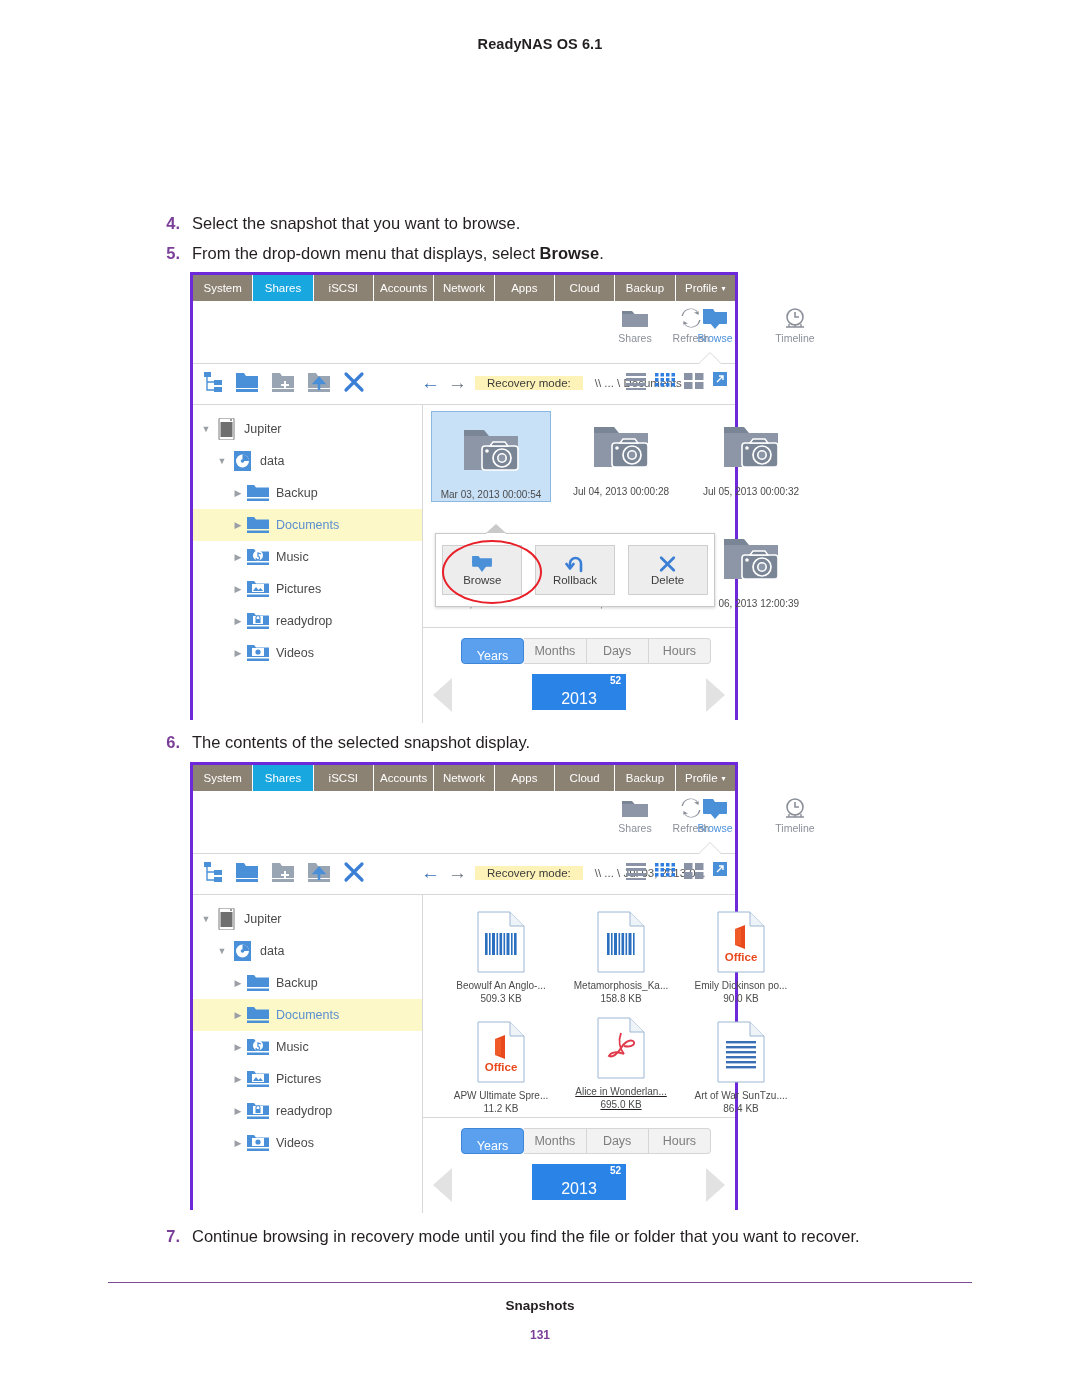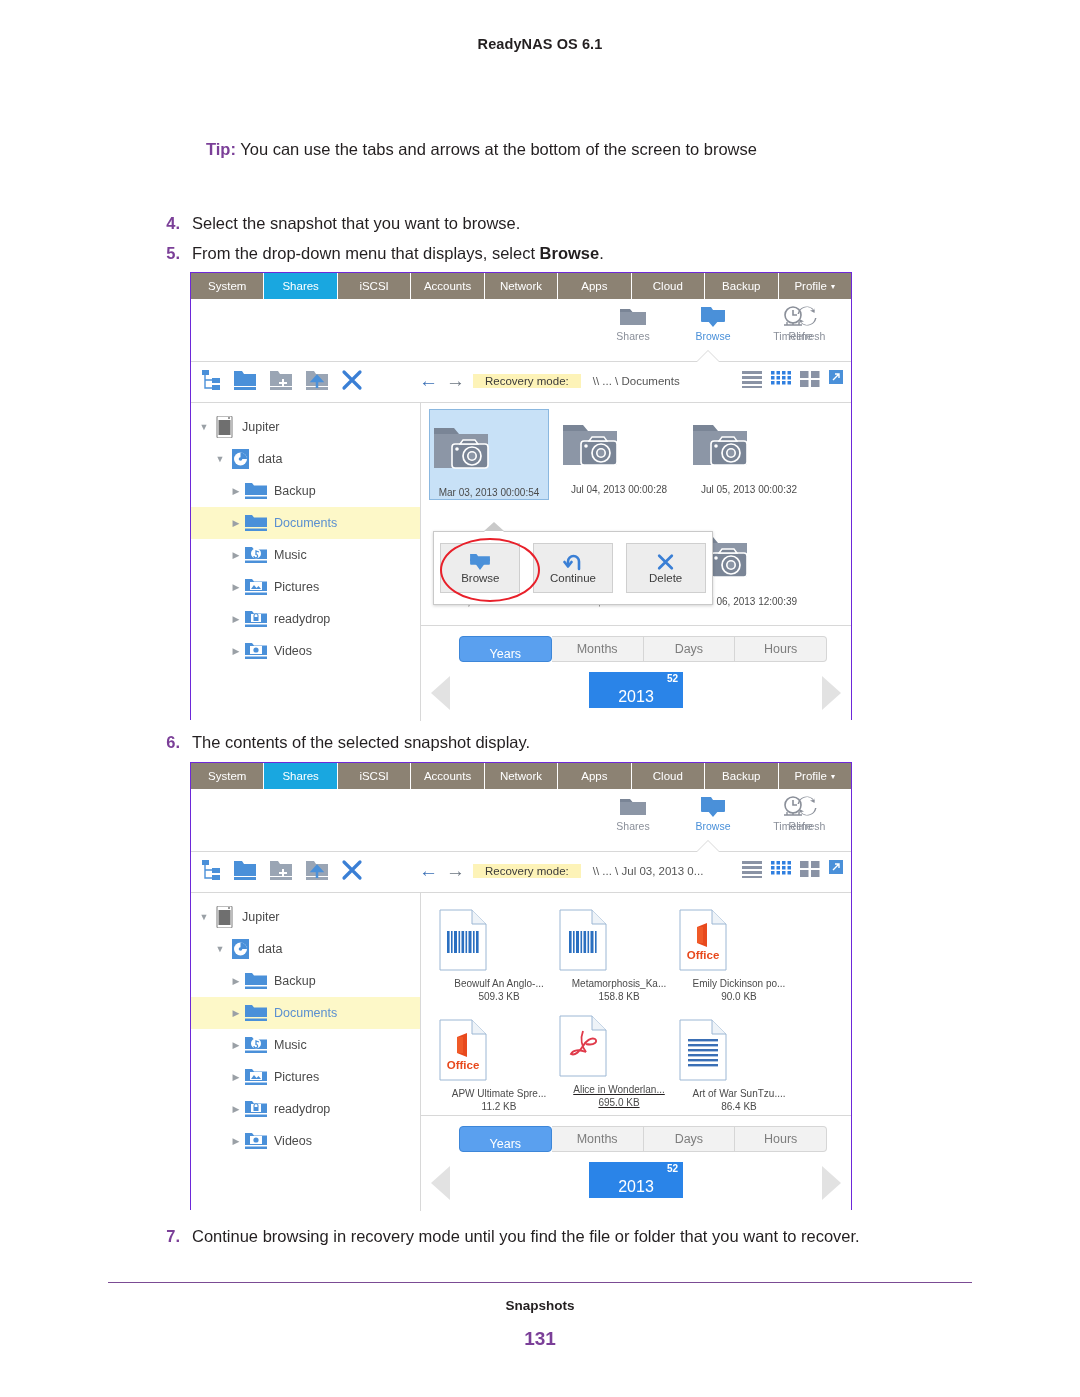--- a/index.html
+++ b/index.html
@@ -16,21 +16,21 @@
   }
   .footer-rule{
     position:absolute;left:108px;top:1282px;width:864px;height:1px;background:#7b4b94;
   }
   .footer-title{
     position:absolute;top:1298px;left:0;width:1080px;text-align:center;
     font-size:13.5px;font-weight:bold;color:#231f20;
   }
   .footer-page{
     position:absolute;top:1328px;left:0;width:1080px;text-align:center;
-    font-size:19px;font-weight:bold;color:#7b3f98;
+    font-size:12px;font-weight:bold;color:#7b3f98;
   }
   
   .tip-block{
     position:absolute;left:206px;top:136px;width:680px;
     font-size:16.5px;line-height:27px;color:#231f20;
   }
   .tip-label{color:#7b3f98;font-weight:bold;}
   .tip-text{display:block;}
   .tip-cont{display:block;margin-left:48px;margin-top:-1px;}
 
@@ -44,22 +44,22 @@
   .step .txt{display:block;margin-left:42px;}
   .step b{font-weight:bold;}
 
   #step4{left:150px;top:212px;width:800px;}
   #step5{left:150px;top:242px;width:800px;}
   #step6{left:150px;top:731px;width:800px;}
   #step7{left:150px;top:1225px;width:880px;}
 
   
   .app{
-    position:absolute;left:190px;width:662px;
-    border:1px solid #6d28d9;background:#0f172a;
+    position:absolute;left:190px;width:548px;
+    border:3px solid #6d28d9;background:#0f172a;
     font-family:"Liberation Sans",sans-serif;
     box-sizing:border-box;
   }
   #shot1{top:272px;height:448px;}
   #shot2{top:762px;height:448px;}
 
   
   .navbar{display:flex;height:26px;background:#8c8273;}
   .navtab{
     flex:1;display:flex;align-items:center;justify-content:center;
@@ -120,21 +120,21 @@
   .trow.hl .nm{color:#5a8fd0;}
   .lvl0{padding-left:6px;}
   .lvl1{padding-left:22px;}
   .lvl2{padding-left:38px;}
 
   .content{flex:1;position:relative;background:#fff;}
   .grid{position:relative;padding:8px 0 0 0;}
   .gitem{
     position:absolute;width:120px;text-align:center;
   }
-  .gitem .thumb{height:74px;display:flex;align-items:center;justify-content:flex-start;}
+  .gitem .thumb{height:74px;display:flex;align-items:center;justify-content:center;}
   .gitem .cap{font-size:10px;color:#4b4b4b;line-height:13px;white-space:nowrap;}
   .gitem.sel{background:#c8e1f7;border:1px solid #8bb8e0;box-sizing:border-box;padding-top:2px;}
 
   
   .popup{
     position:absolute;left:12px;top:128px;width:278px;height:72px;
     background:#fff;border:1px solid #c9c9c9;box-shadow:0 1px 3px rgba(0,0,0,.18);
     display:flex;align-items:center;justify-content:space-around;z-index:6;
   }
   .popup-arrow{
@@ -190,24 +190,20 @@
   .tl-count{
     position:absolute;right:5px;top:1px;font-size:10px;font-weight:bold;color:#fff;
   }
 </style>
 </head>
 <body>
 
 <div class="page-header">ReadyNAS OS 6.1</div>
 
 <div class="tip-block">
-  <span class="tip-text">
-    <span class="tip-label">Tip:</span>
-    <span>You can use the tabs and arrows at the bottom of the screen to browse</span>
-  </span>
 </div>
 
 <div class="step" id="step4">
   <span class="num">4.</span>
   <span class="txt">Select the snapshot that you want to browse.</span>
 </div>
 
 <div class="step" id="step5">
   <span class="num">5.</span>
   <span class="txt"><span>From the drop-down menu that displays, select </span><b>Browse</b><span>.</span></span>
@@ -549,21 +545,21 @@
                 <path d="M12 10v5M9 13l3 4 3-4z" stroke="#4a90d9" stroke-width="2.2" fill="#4a90d9"></path>
               </svg>
             <span>Browse</span>
             <div class="ellipse"></div>
           </div>
           <div class="pbtn">
             <svg width="20" height="18" viewBox="0 0 20 18">
                 <path d="M16 16V8.5A5.5 5.5 0 0 0 5 8.5V12" stroke="#3a7fd5" stroke-width="2.6" fill="none" stroke-linecap="round"></path>
                 <path d="M1.5 9L5 13.5 8.5 9" stroke="#3a7fd5" stroke-width="2.6" fill="none" stroke-linecap="round" stroke-linejoin="round"></path>
               </svg>
-            <span>Continue</span>
+            <span>Rollback</span>
           </div>
           <div class="pbtn">
             <svg width="19" height="18" viewBox="0 0 20 20">
                 <path d="M3 3l14 14M17 3L3 17" stroke="#3a7fd5" stroke-width="3" stroke-linecap="round"></path>
               </svg>
             <span>Delete</span>
           </div>
         </div>
       </div>
 

